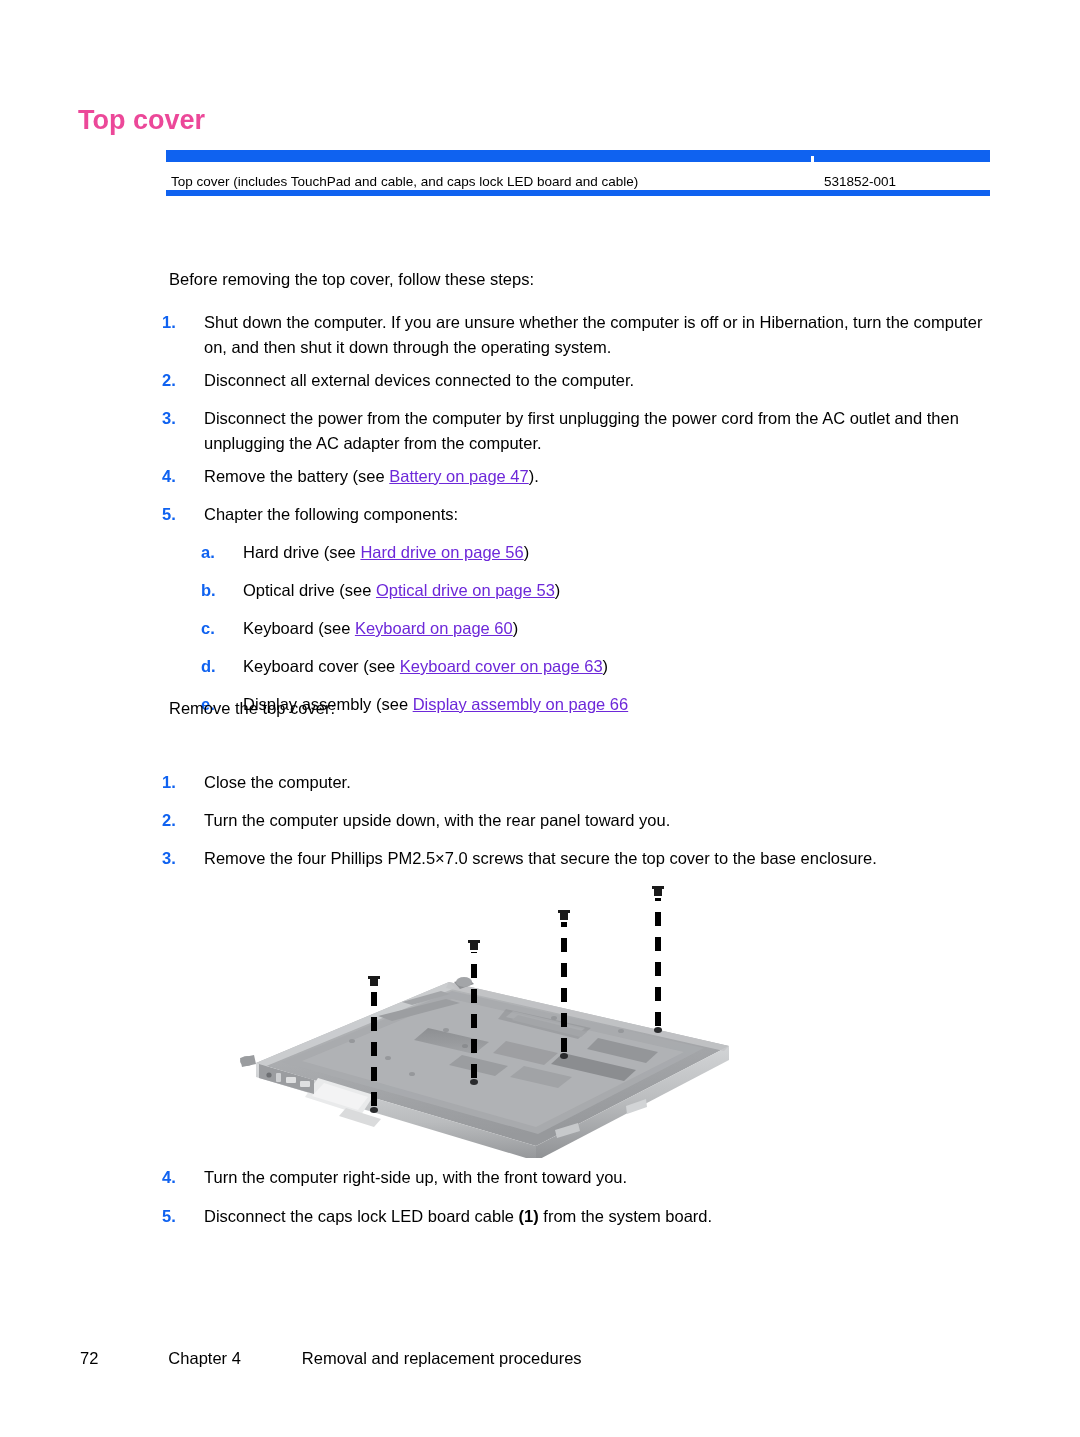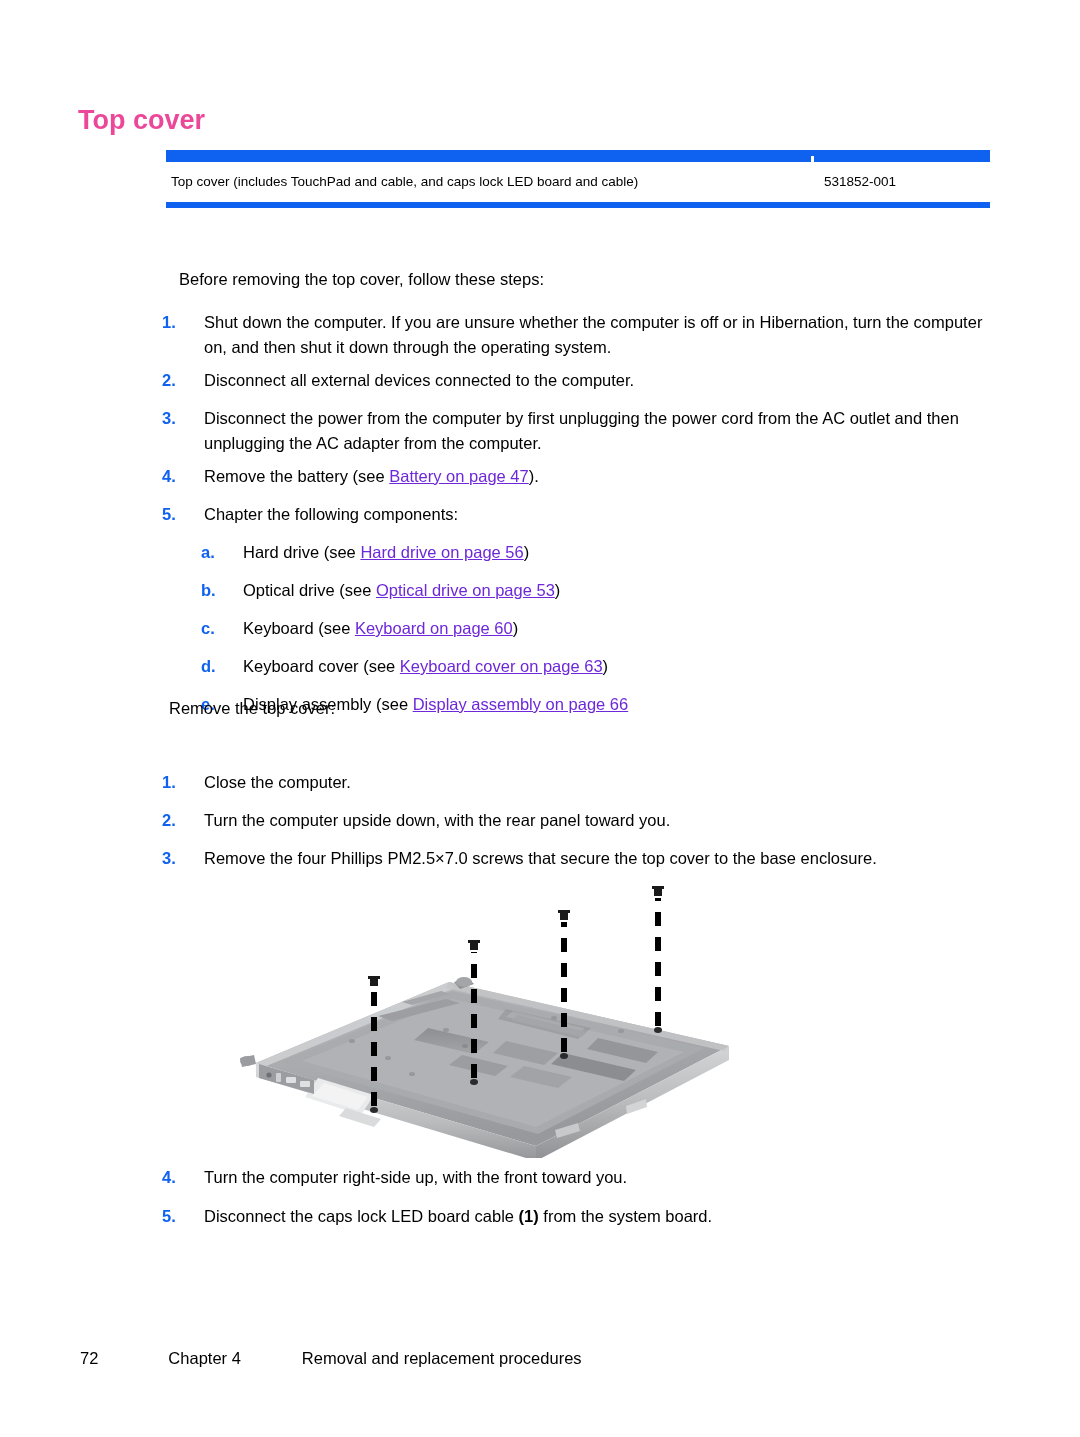--- a/index.html
+++ b/index.html
@@ -55,21 +55,21 @@
   .bar.split .seg-b { flex: 1 1 auto; background: #0f62f0; height: 6px; }
 
   .trow {
     display: flex;
     align-items: flex-start;
   }
   .trow.header {
     padding: 9px 0 9px 5px;
   }
   .trow.body {
-    padding: 11px 0 12px 5px;
+    padding: 11px 0 0 5px;
     justify-content: flex-end;
   }
   .cell-desc {
     flex: 0 0 645px;
     font-size: 13.5px;
     line-height: 17px;
   }
   .cell-part {
     flex: 1 1 auto;
     font-size: 13.5px;
@@ -81,21 +81,21 @@
     font-weight: bold;
   }
 
   
   .intro {
     position: absolute;
     left: 169px;
     font-size: 16.5px;
     line-height: 22px;
   }
-  #intro-1 { top: 268px; margin-left: 10px; }
+  #intro-1 { top: 268px; }
   #intro-2 { top: 697px; }
 
   .step {
     position: absolute;
     display: flex;
     font-size: 16.5px;
     line-height: 25px;
   }
   .step .marker {
     color: #0f62f0;

